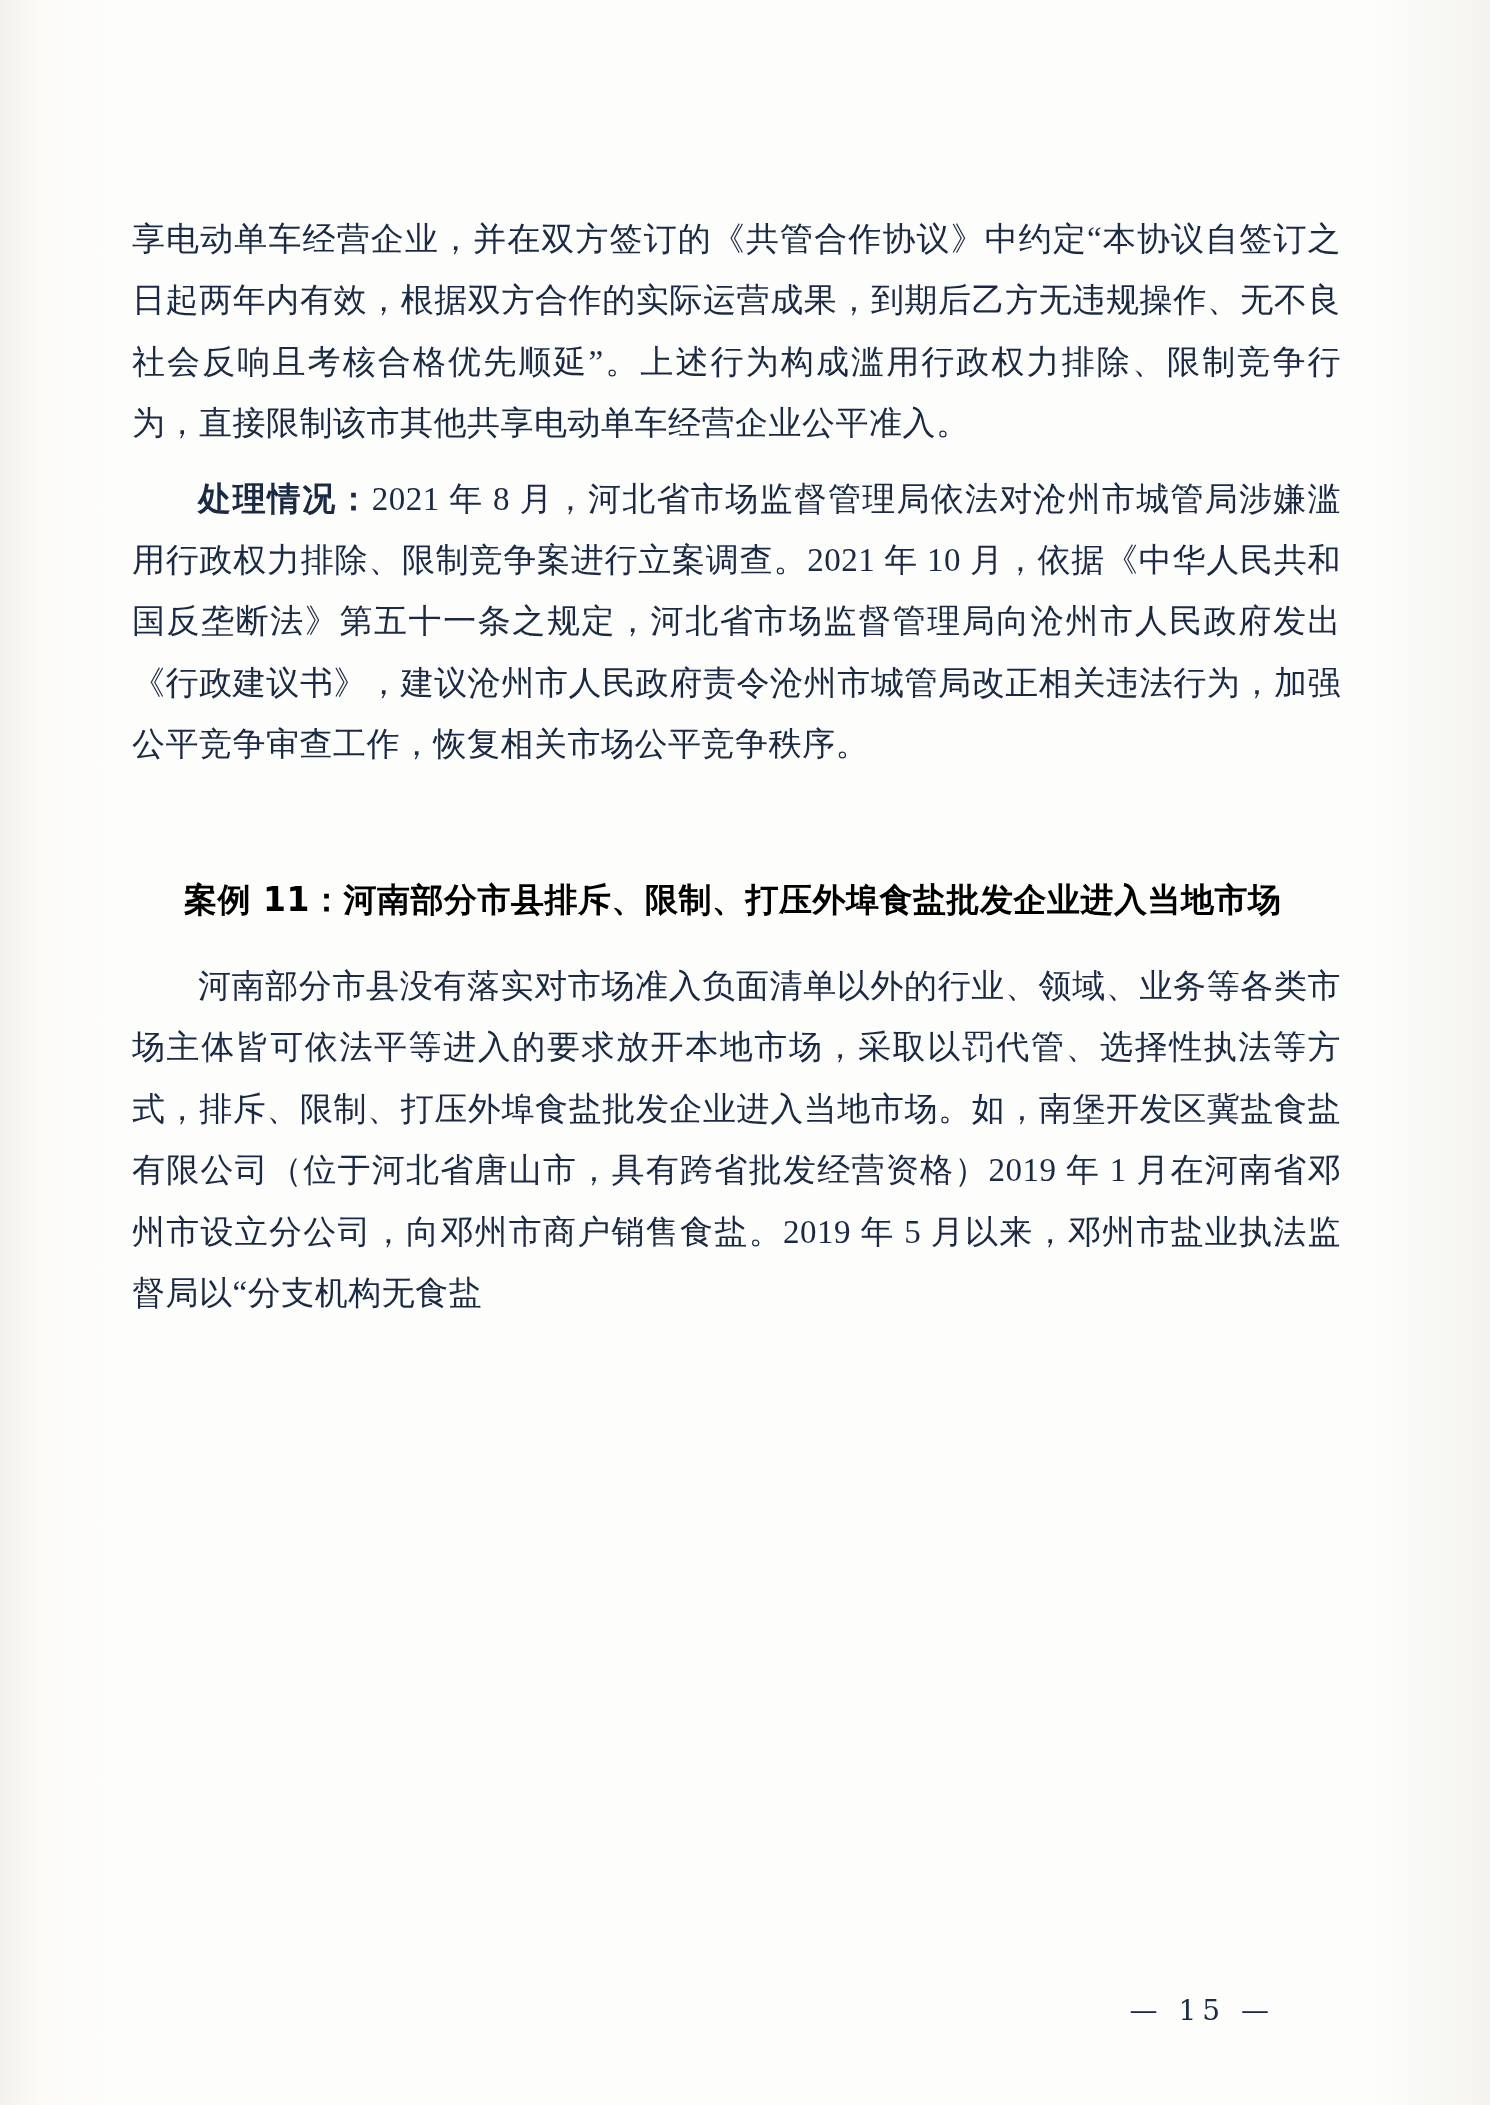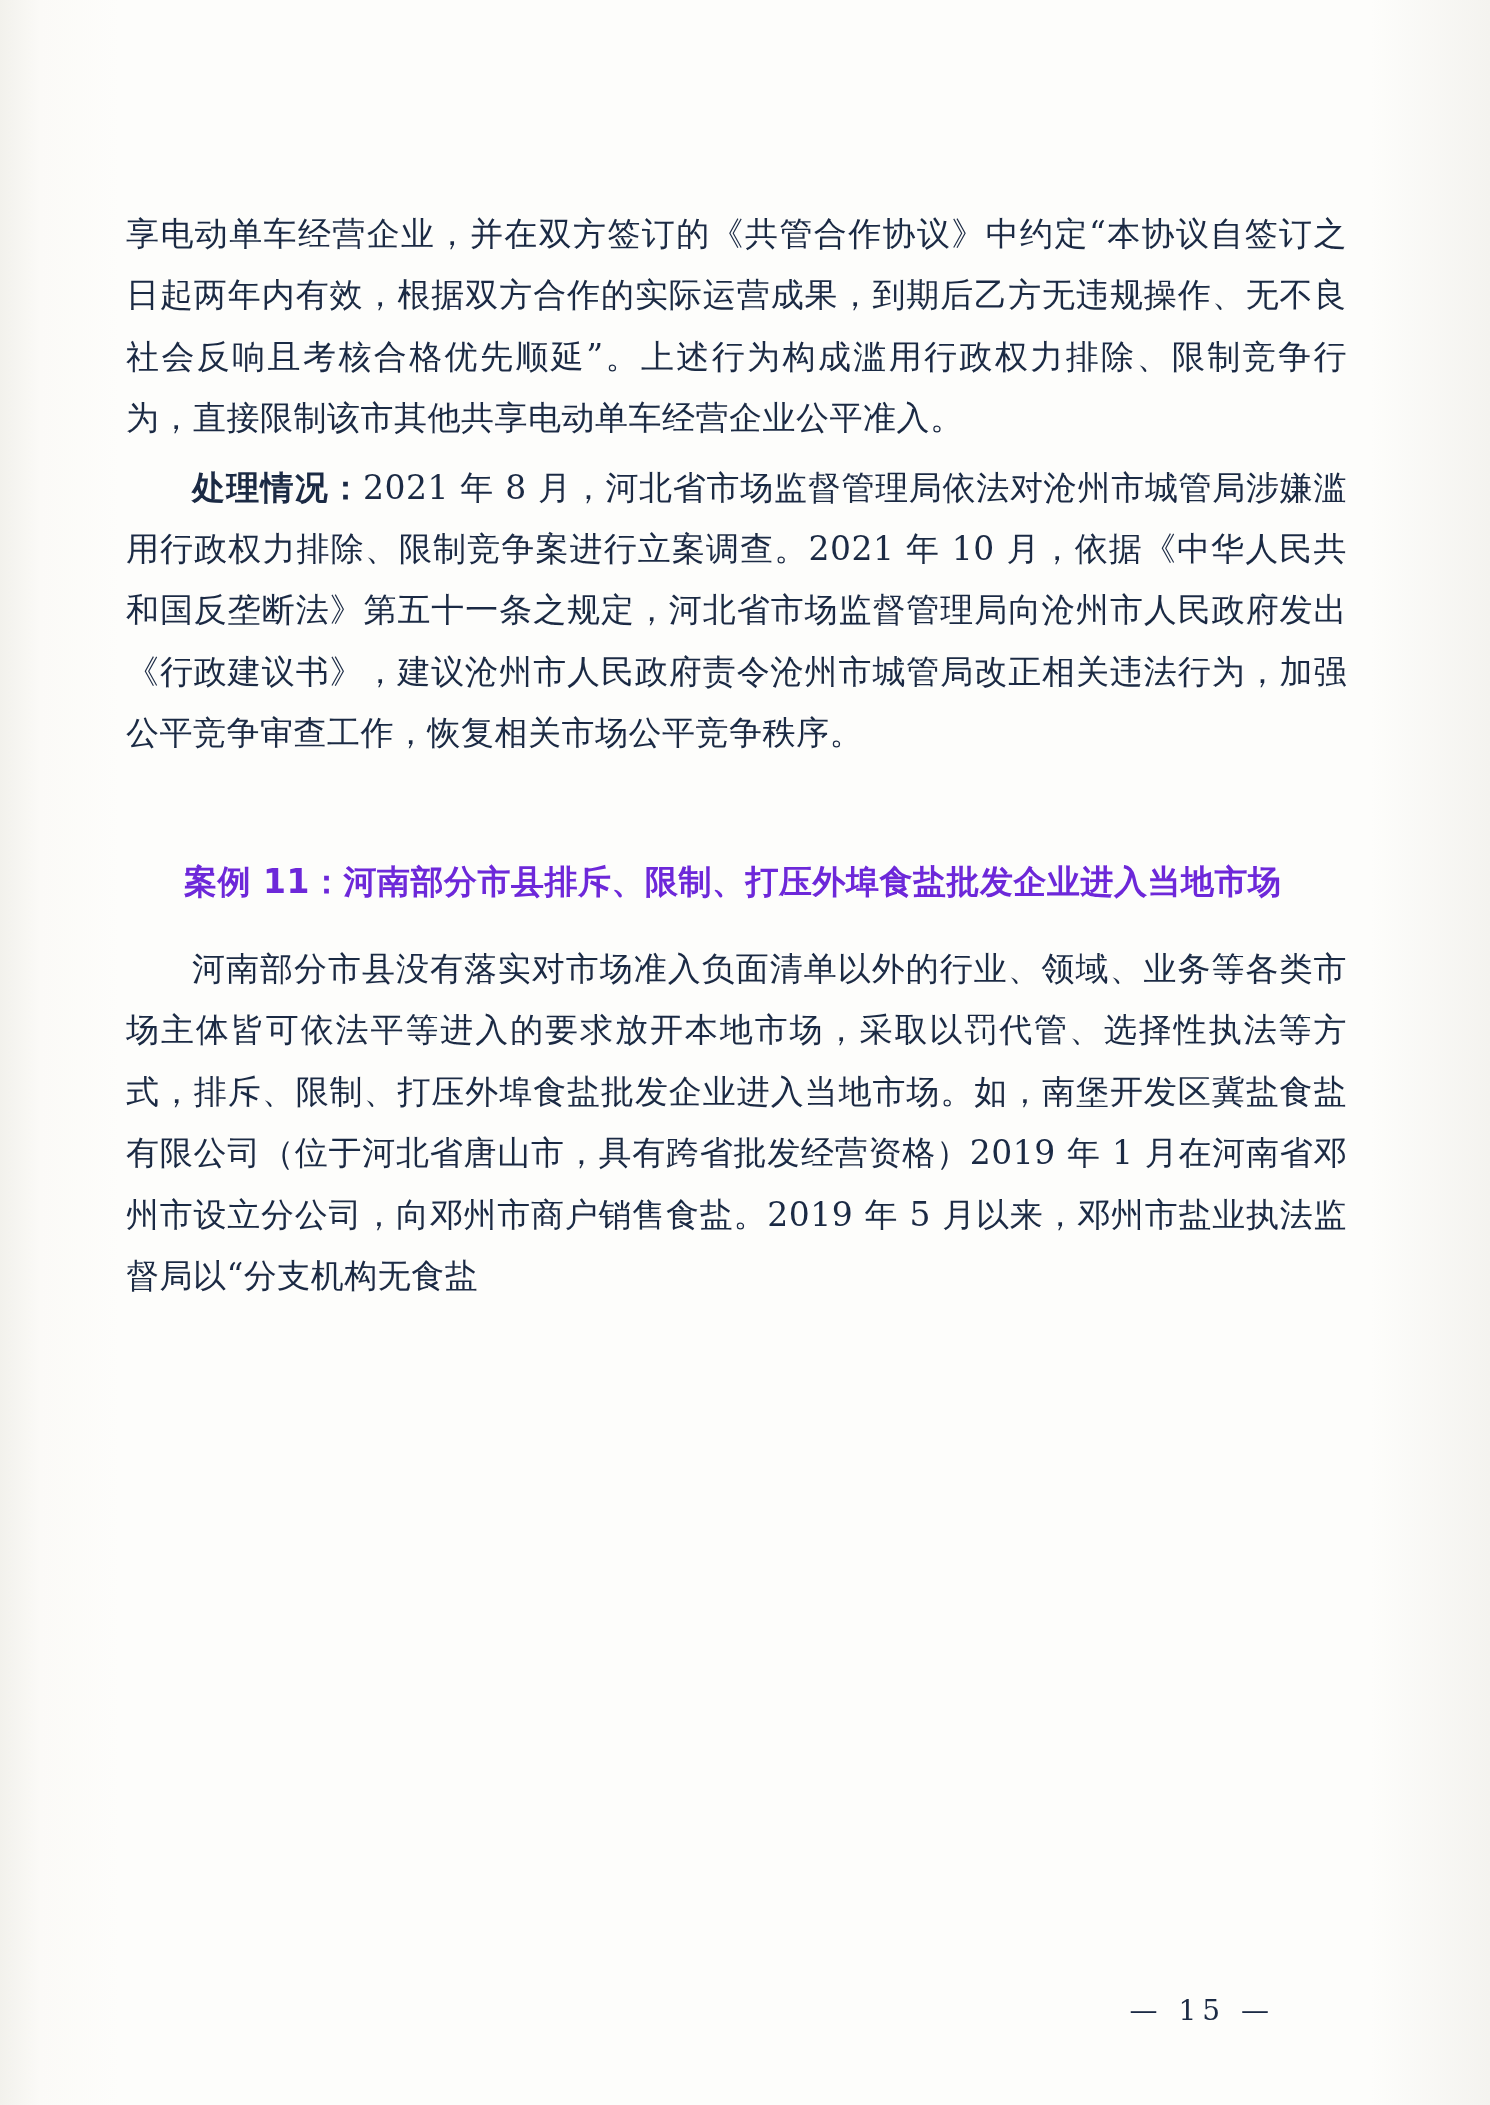--- a/index.html
+++ b/index.html
@@ -34,40 +34,41 @@
   }
   .doc-body {
     color: #1b2a44;
     font-size: 33px;
     line-height: 1.86;
     letter-spacing: 0.5px;
     text-align: justify;
     text-justify: inter-ideograph;
   }
   .para {
-    margin: 8px;
+    margin: 14px;
     text-indent: 0;
+    font-family: Liberation Serif, serif;
   }
   .para.indent {
     text-indent: 2em;
   }
   .para + .para {
     margin-top: 0;
   }
   .lead {
     font-weight: bold;
     letter-spacing: 1px;
   }
   .case-heading {
     margin: 52px 0 26px 0;
     font-family: "DejaVu Sans", sans-serif;
     font-weight: bold;
     font-size: 33px;
     line-height: 1.78;
-    color: #6d28d9;
+    color: #000000;
     text-indent: 2em;
     letter-spacing: 0.5px;
     text-align: justify;
   }
   .gap {
     height: 30px;
   }
   .page-number {
     position: absolute;
     left: 0;

